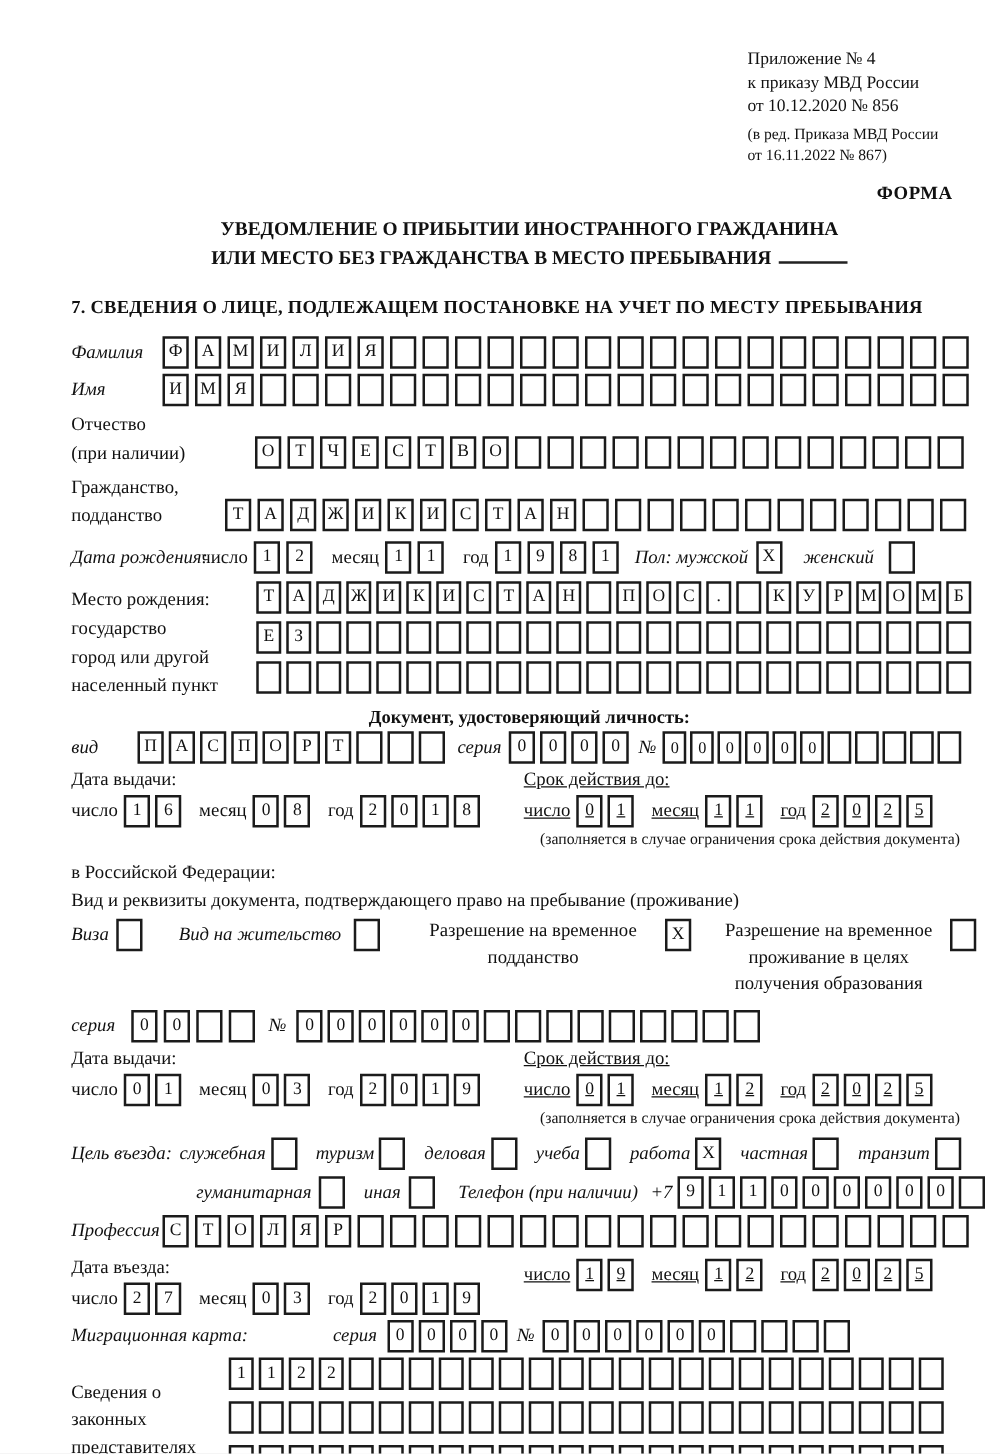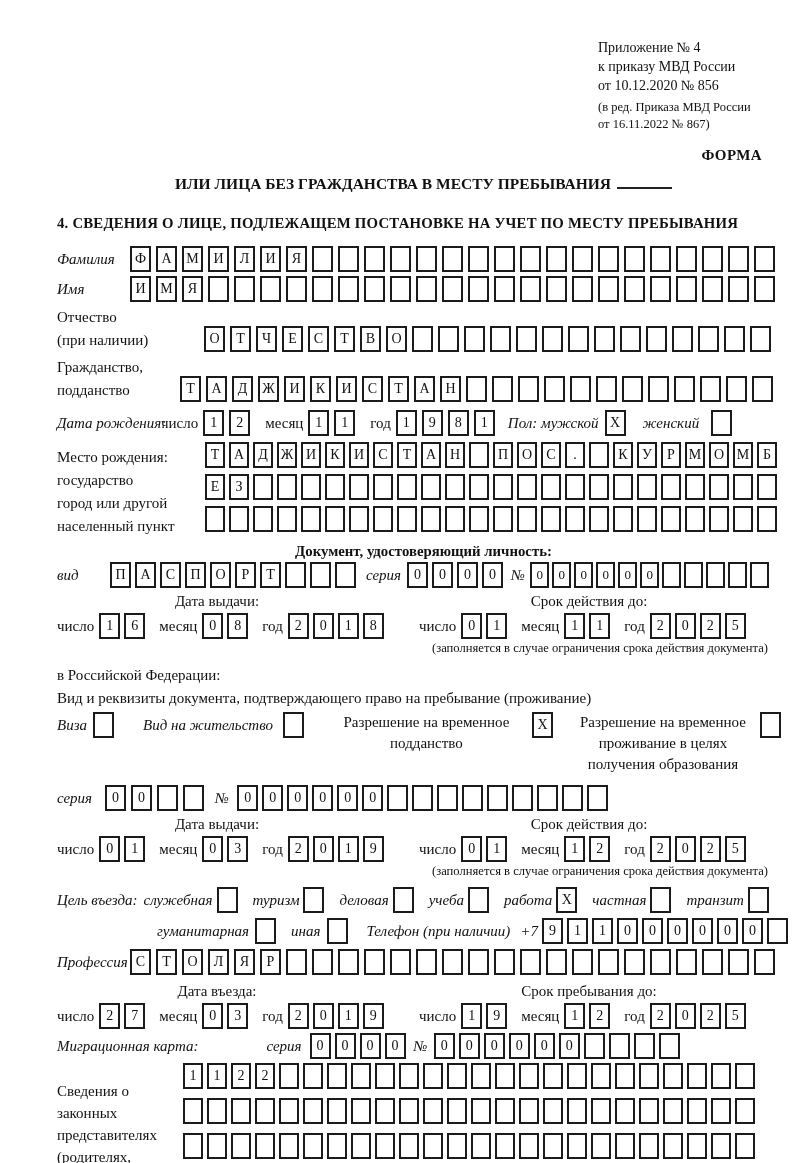--- a/index.html
+++ b/index.html
@@ -38,22 +38,22 @@
   
   .ml4{margin-left:4px;} .ml6{margin-left:6px;} .ml8{margin-left:8px;} .ml10{margin-left:10px;}
   .ml12{margin-left:12px;} .ml14{margin-left:14px;} .ml16{margin-left:16px;} .ml20{margin-left:20px;}
   .ml24{margin-left:24px;} .ml68{margin-left:68px;} .ml100{margin-left:100px;}
   
   .dochead{text-align:center;font-weight:bold;font-size:14.8px;margin-top:5px;}
   
   .dates{display:flex;margin-top:4px;align-items:flex-start;}
   .dcol{flex:none;}
   .dcol.left{width:350px;}
-  .dcol.right{padding-left:12px;}
-  .dhead{font-size:15px;text-align:center;line-height:19px;}
+  .dcol.right{padding-left:12px;text-decoration:underline;}
+  .dhead{font-size:15px;line-height:19px;}
   .dcol.left .dhead{width:320px;}
   .dcol.right .dhead{width:340px;}
   .dgrp{display:flex;align-items:center;margin-top:2px;}
   .dlbl{font-size:15px;flex:none;margin:0 5px 0 10px;white-space:nowrap;}
   .dlbl.first{margin-left:0;}
   .dnote{font-size:12.6px;text-align:right;padding-right:22px;margin-top:2px;line-height:15px;}
   
   .para{font-size:15px;line-height:23px;margin-top:8px;}
   
   .opts{display:flex;align-items:flex-start;margin-top:2px;}
@@ -73,24 +73,25 @@
     <div>от 10.12.2020 № 856</div>
     <div class="hdr-small">
       <div>(в ред. Приказа МВД России</div>
       <div>от 16.11.2022 № 867)</div>
     </div>
   </div>
 
   <div class="forma">ФОРМА</div>
 
   <div class="title">
-    <div><span>ИЛИ ЛИЦА БЕЗ ГРАЖДАНСТВА В МЕСТУ ПРЕБЫВАНИЯ</span><span class="uline"></span></div>
-  </div>
-
-  <div class="sec">4. СВЕДЕНИЯ О ЛИЦЕ, ПОДЛЕЖАЩЕМ ПОСТАНОВКЕ НА УЧЕТ ПО МЕСТУ ПРЕБЫВАНИЯ</div>
+    <div>УВЕДОМЛЕНИЕ О ПРИБЫТИИ ИНОСТРАННОГО ГРАЖДАНИНА</div>
+    <div><span>ИЛИ МЕСТО БЕЗ ГРАЖДАНСТВА В МЕСТО ПРЕБЫВАНИЯ</span><span class="uline"></span></div>
+  </div>
+
+  <div class="sec">7. СВЕДЕНИЯ О ЛИЦЕ, ПОДЛЕЖАЩЕМ ПОСТАНОВКЕ НА УЧЕТ ПО МЕСТУ ПРЕБЫВАНИЯ</div>
 
   <div class="row" style="margin-top:14px;">
     <span class="lbl w73">Фамилия</span>
     <div class="cells">
         <span class="cell">Ф</span>
         <span class="cell">А</span>
         <span class="cell">М</span>
         <span class="cell">И</span>
         <span class="cell">Л</span>
         <span class="cell">И</span>
@@ -598,21 +599,20 @@
         <span class="dlbl">год</span>
         <div class="cells c25">
             <span class="cell">2</span>
             <span class="cell">0</span>
             <span class="cell">1</span>
             <span class="cell">9</span>
           </div>
       </div>
     </div>
     <div class="dcol right">
-      <div class="dhead">Срок пребывания до:</div>
       <div class="dgrp">
         <span class="dlbl first">число</span>
         <div class="cells c25">
             <span class="cell">1</span>
             <span class="cell">9</span>
           </div>
         <span class="dlbl">месяц</span>
         <div class="cells c25">
             <span class="cell">1</span>
             <span class="cell">2</span>

